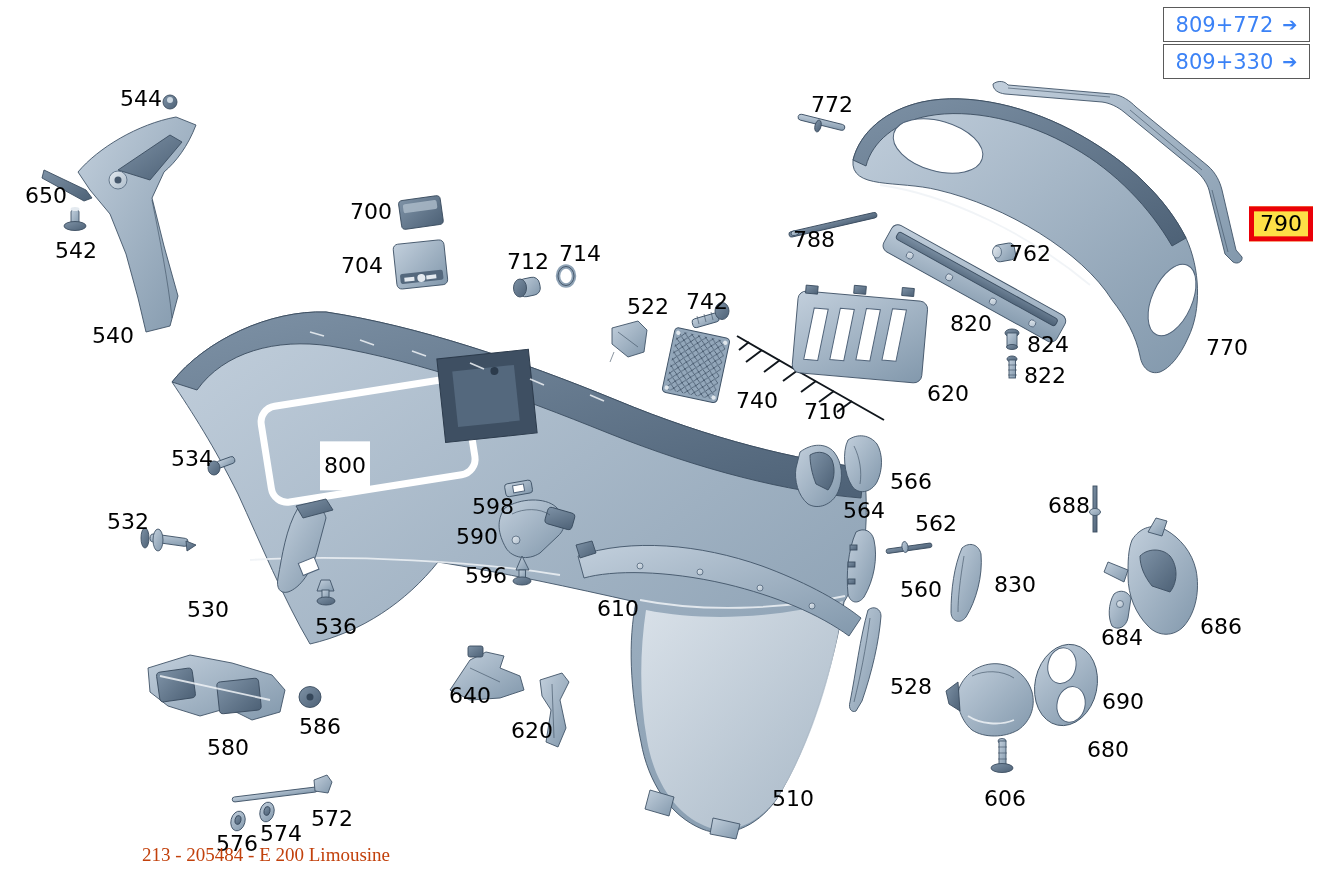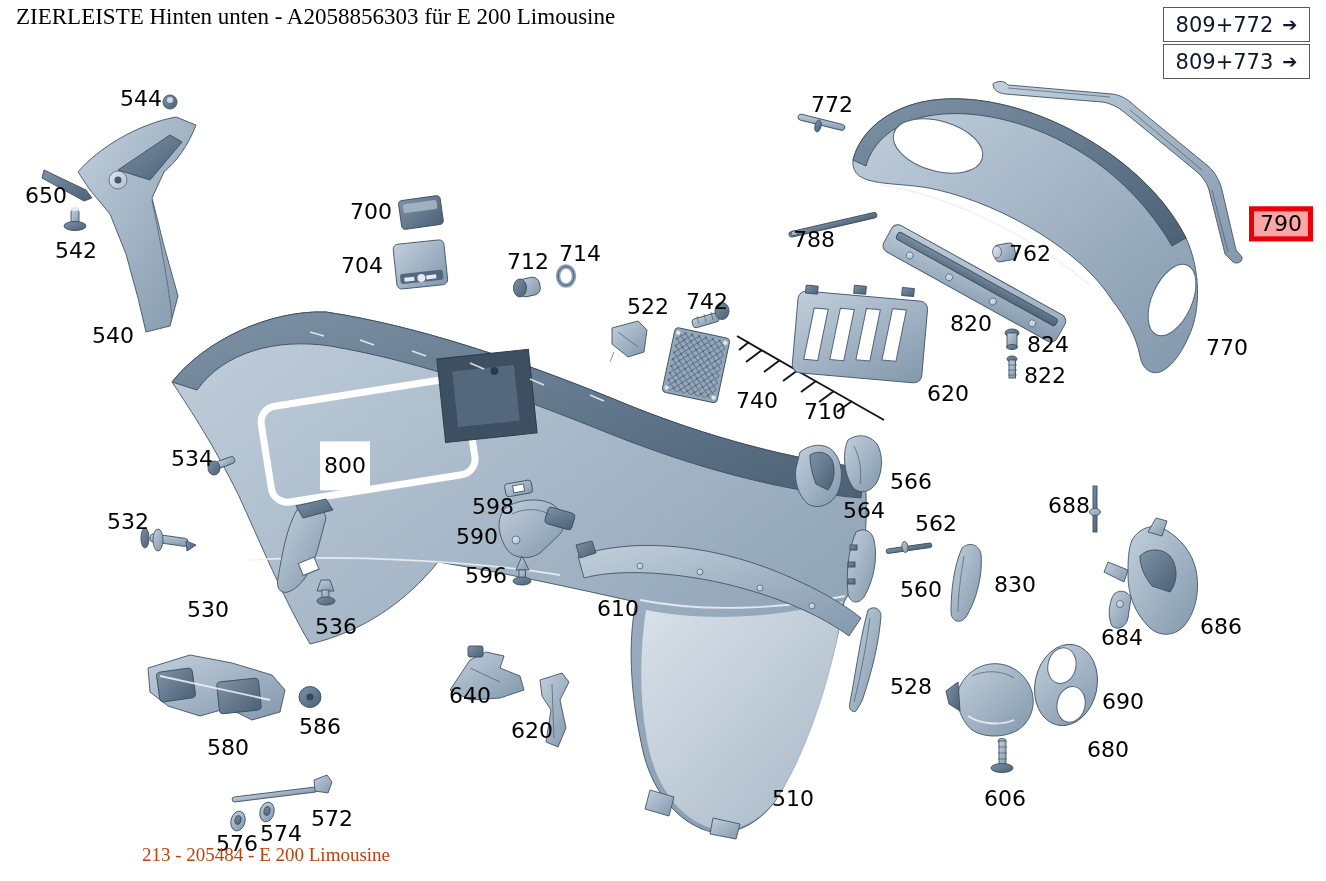--- a/index.html
+++ b/index.html
@@ -4,50 +4,49 @@
 <style>
   html,body{margin:0;padding:0;background:#ffffff;}
   #stage{position:relative;width:1326px;height:881px;background:#ffffff;overflow:hidden;
          font-family:"DejaVu Sans","Liberation Sans",sans-serif;}
   #page-title{position:absolute;left:16px;top:4px;font-family:"Liberation Serif","DejaVu Serif",serif;
          font-size:23px;color:#000;white-space:nowrap;z-index:4;}
   #footer-caption{position:absolute;left:142px;top:844px;font-family:"Liberation Serif","DejaVu Serif",serif;
          font-size:19px;color:#c2410c;white-space:nowrap;z-index:4;}
   #ref-links{position:absolute;left:1163px;top:7px;z-index:5;}
   .ref-box{width:145px;height:33px;border:1px solid #5a5a5a;background:#fff;display:flex;
-         align-items:center;justify-content:center;gap:9px;font-size:21px;color:#0f172a;
+         align-items:center;justify-content:center;gap:9px;font-size:21px;color:#3b82f6;
          margin-bottom:2px;cursor:pointer;}
   .ref-arrow{font-size:18px;line-height:1;}
   svg#diagram{position:absolute;left:0;top:0;z-index:1;}
   .plabel{position:absolute;transform:translate(-50%,-50%);font-size:22px;color:#000;
          white-space:nowrap;z-index:3;line-height:1.15;cursor:pointer;}
   .bg-white{background:#ffffff;padding:12px 4px;}
-  .hl{background:#fca5a5;border:5px solid #ea0008;padding:0 6px;}
+  .hl{background:#fde047;border:5px solid #ea0008;padding:0 6px;}
   .pm{fill:url(#gMid);stroke:#415468;stroke-width:0.9;}
   .pd{fill:url(#gDark);stroke:#3b4d60;stroke-width:0.9;}
   .pl{fill:url(#gLight);stroke:#51647a;stroke-width:0.8;}
   .hole{fill:#ffffff;stroke:#51647a;stroke-width:1;}
   .ln{stroke:#eef2f6;stroke-width:1.8;fill:none;opacity:.85;}
   .dln{stroke:#3c4e61;stroke-width:1;fill:none;opacity:.6;}
   .wire{stroke:#10161c;stroke-width:2;fill:none;}
 </style>
 </head>
 <body>
 
 <div id="stage">
 
-  <div id="page-title">ZIERLEISTE Hinten unten - A2058856303 für E 200 Limousine</div>
 
   <div id="ref-links">
     <div class="ref-box">
       <span>809+772</span>
       <span class="ref-arrow">➔</span>
     </div>
     <div class="ref-box">
-      <span>809+773</span>
+      <span>809+330</span>
       <span class="ref-arrow">➔</span>
     </div>
   </div>
 
   <svg id="diagram" width="1326" height="881" viewBox="0 0 1326 881">
     <defs>
       <linearGradient id="gMid" x1="0" y1="0" x2="1" y2="1">
         <stop offset="0" stop-color="#c2cfdc"></stop>
           <stop offset="1" stop-color="#8298ac"></stop>
       </linearGradient>

